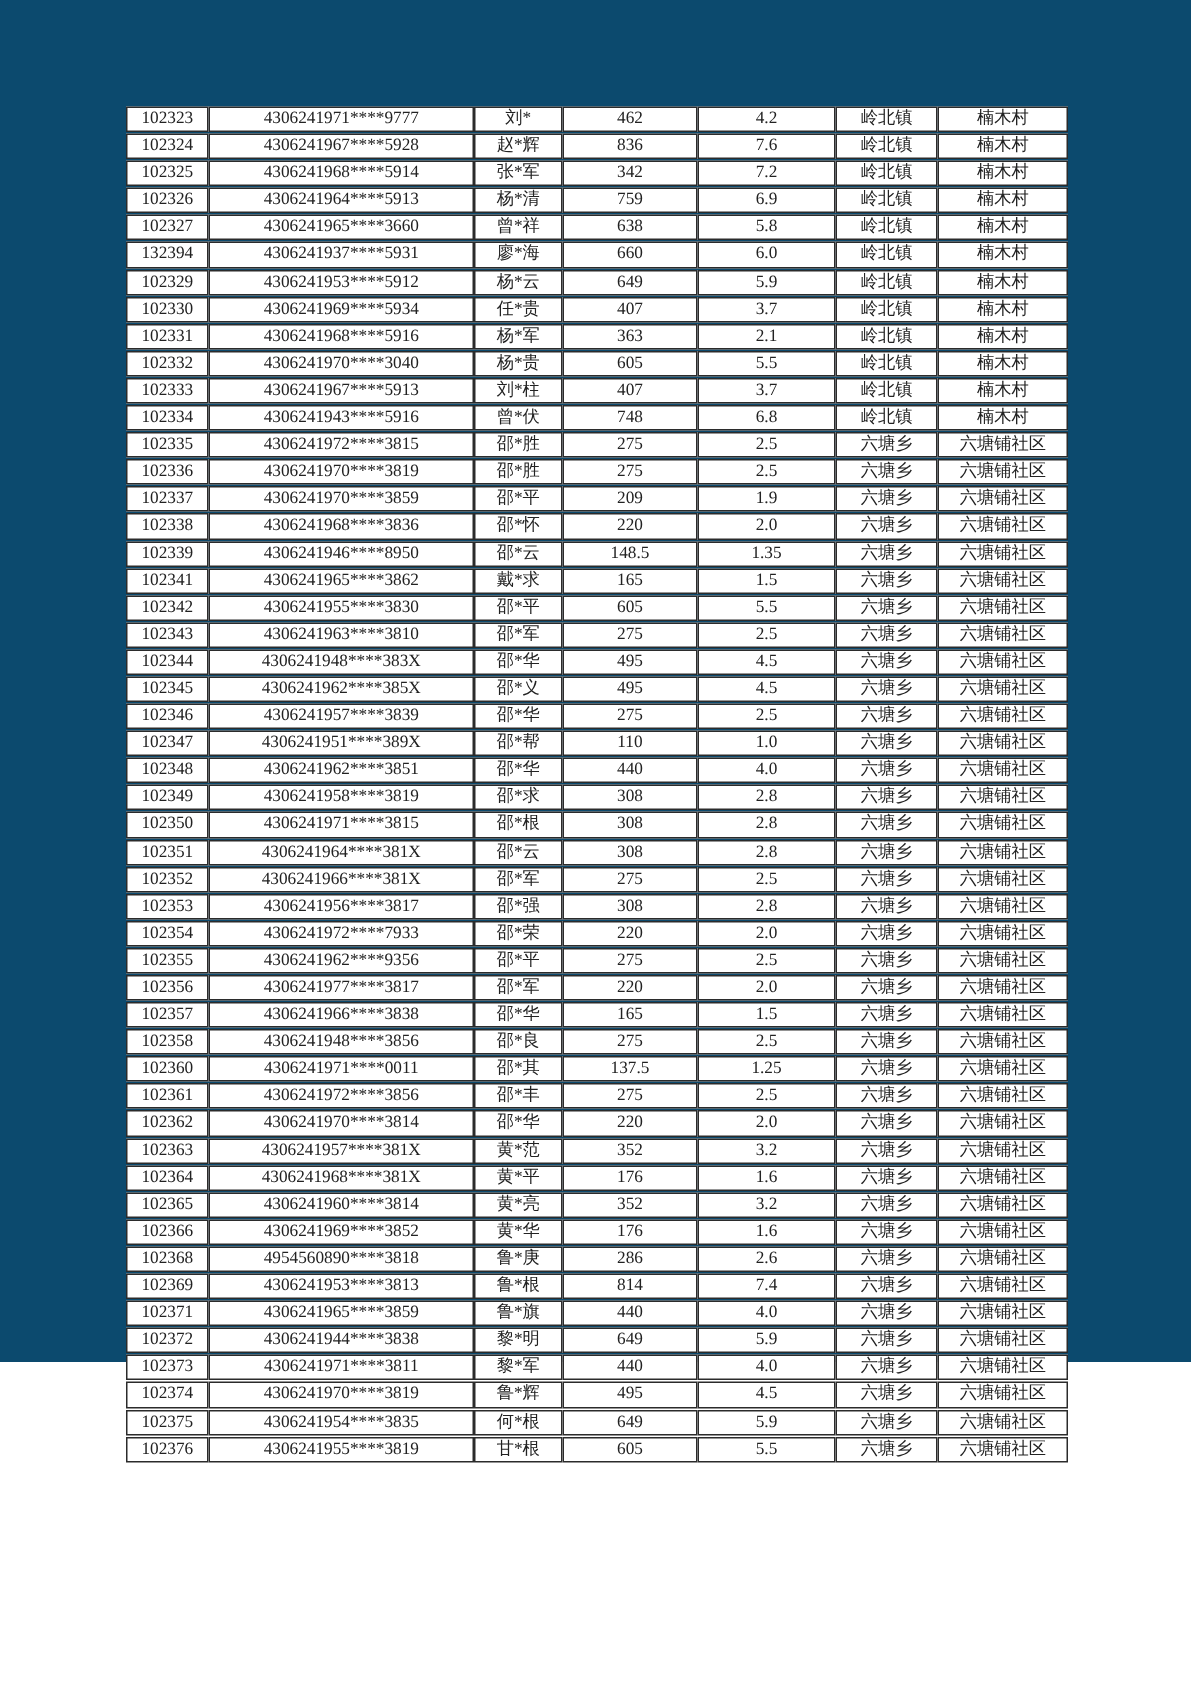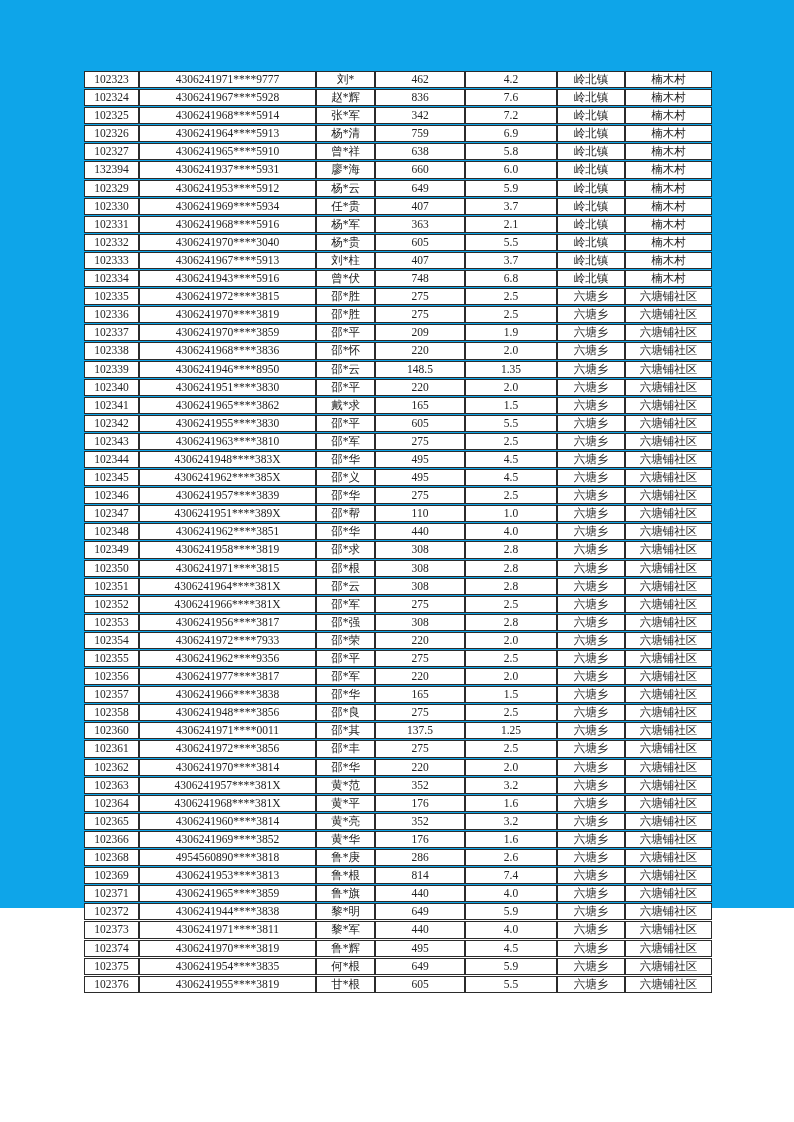--- a/index.html
+++ b/index.html
@@ -13,21 +13,21 @@
     position: relative;
     overflow: hidden;
     font-family: "Liberation Serif", "DejaVu Serif", serif;
   }
   .sheet {
     position: absolute;
     left: 0;
     top: 0;
     width: 794px;
     height: 908px;
-    background: #0ea5e9;
+    background: #0c4a6e;
   }
   table.records {
     position: absolute;
     left: 84px;
     top: 70px;
     border-collapse: separate;
     border-spacing: 0 1px;
     table-layout: fixed;
     font-size: 11.5px;
     color: #222222;
@@ -97,21 +97,21 @@
           <td>102326</td>
           <td>4306241964****5913</td>
           <td>杨*清</td>
           <td>759</td>
           <td>6.9</td>
           <td>岭北镇</td>
           <td>楠木村</td>
         </tr>
         <tr>
           <td>102327</td>
-          <td>4306241965****5910</td>
+          <td>4306241965****3660</td>
           <td>曾*祥</td>
           <td>638</td>
           <td>5.8</td>
           <td>岭北镇</td>
           <td>楠木村</td>
         </tr>
         <tr>
           <td>132394</td>
           <td>4306241937****5931</td>
           <td>廖*海</td>
@@ -213,29 +213,20 @@
         <tr>
           <td>102339</td>
           <td>4306241946****8950</td>
           <td>邵*云</td>
           <td>148.5</td>
           <td>1.35</td>
           <td>六塘乡</td>
           <td>六塘铺社区</td>
         </tr>
         <tr>
-          <td>102340</td>
-          <td>4306241951****3830</td>
-          <td>邵*平</td>
-          <td>220</td>
-          <td>2.0</td>
-          <td>六塘乡</td>
-          <td>六塘铺社区</td>
-        </tr>
-        <tr>
           <td>102341</td>
           <td>4306241965****3862</td>
           <td>戴*求</td>
           <td>165</td>
           <td>1.5</td>
           <td>六塘乡</td>
           <td>六塘铺社区</td>
         </tr>
         <tr>
           <td>102342</td>

